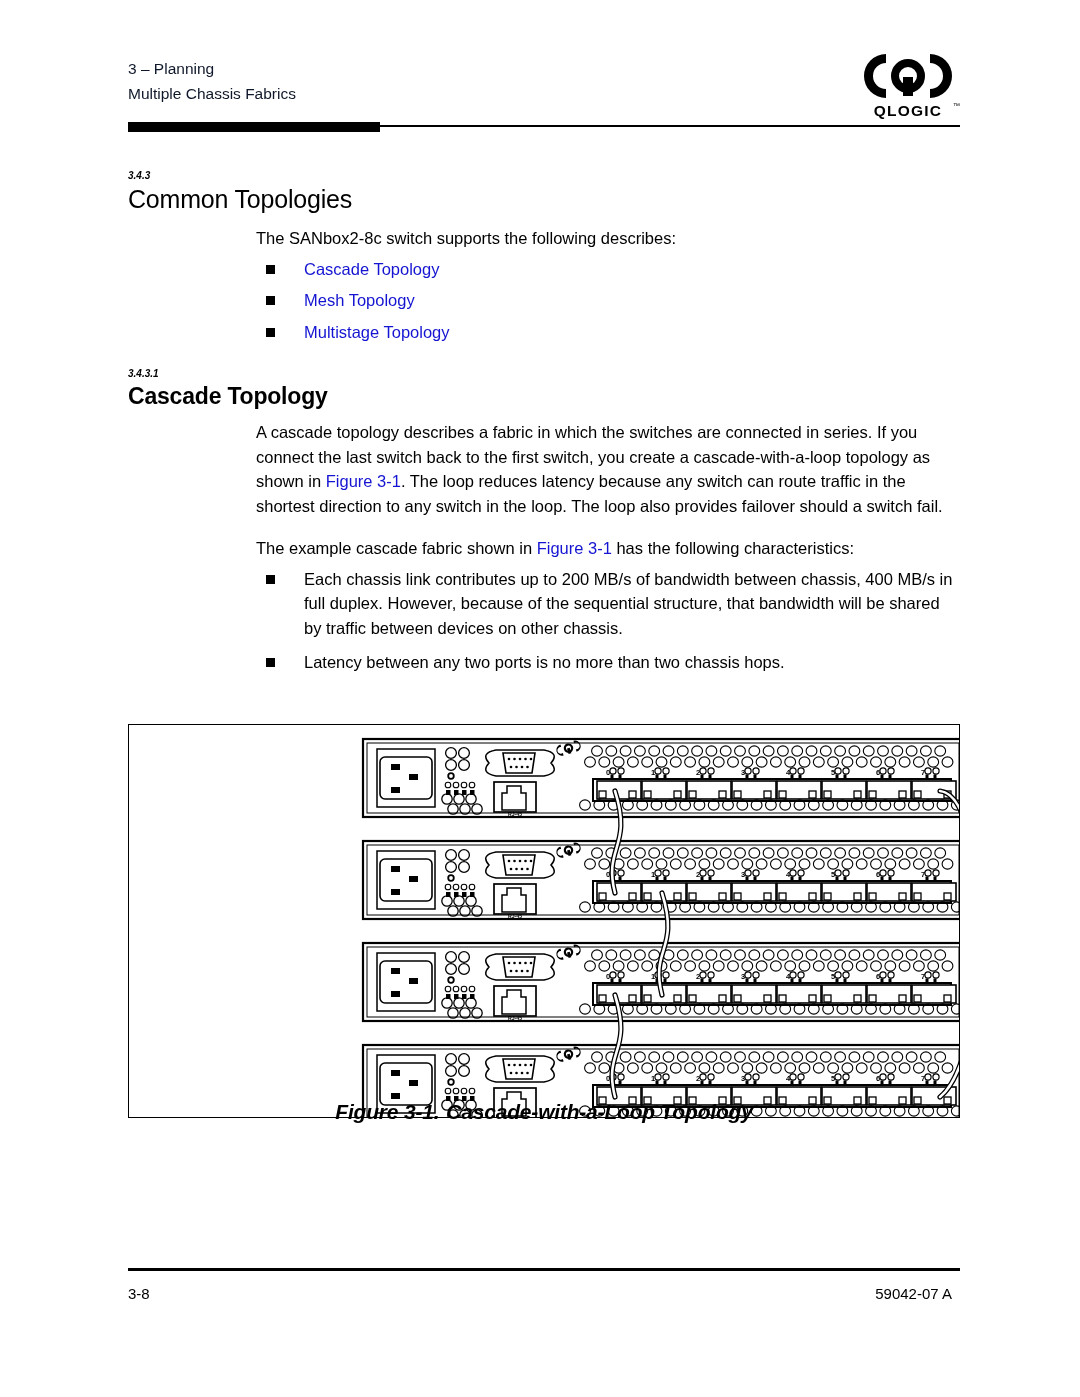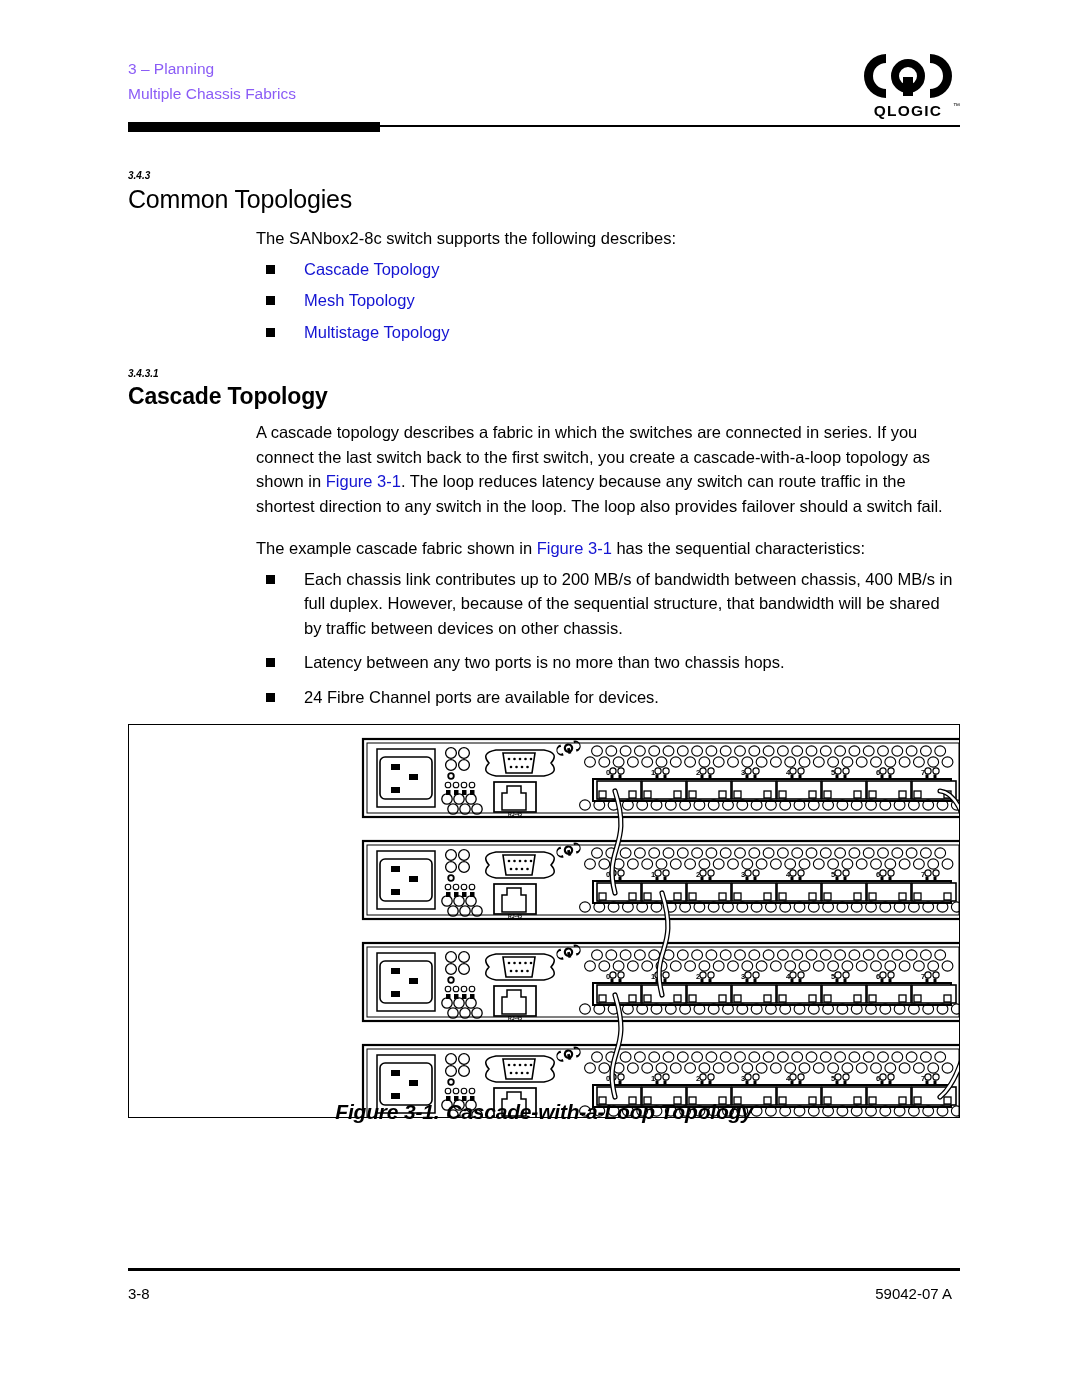--- a/index.html
+++ b/index.html
@@ -24,21 +24,21 @@
   
   .header {
     position: absolute;
     left: 128px;
     top: 56px;
     width: 832px;
   }
   .header-text {
     font-size: 15.5px;
     line-height: 25px;
-    color: #8b5cf6;
+    color: #0f172a;
   }
   .logo-wrap {
     position: absolute;
     right: 0px;
     top: -8px;
     width: 104px;
     height: 72px;
   }
   .logo-wrap svg { display: block; }
 
@@ -235,34 +235,30 @@
       </li>
     </ul>
 
     <div class="secnum sub">3.4.3.1</div>
     <h2 class="heading2">Cascade Topology</h2>
 
     <p class="body"><span>A cascade topology describes a fabric in which the switches are connected in series. If you connect the last switch back to the first switch, you create a cascade-with-a-loop topology as shown in </span><a class="link" href="#">Figure 3-1</a><span>. The loop reduces latency because any switch can route traffic in the shortest direction to any switch in the loop. The loop also provides failover should a switch fail.</span></p>
 
     <div class="gap-a"></div>
 
-    <p class="body"><span>The example cascade fabric shown in </span><a class="link" href="#">Figure 3-1</a><span> has the sequential characteristics:</span></p>
+    <p class="body"><span>The example cascade fabric shown in </span><a class="link" href="#">Figure 3-1</a><span> has the following characteristics:</span></p>
 
     <ul class="bullets chars">
       <li>
         <span class="sq"></span>
         <span>Each chassis link contributes up to 200 MB/s of bandwidth between chassis, 400 MB/s in full duplex. However, because of the sequential structure, that bandwidth will be shared by traffic between devices on other chassis.</span>
       </li>
       <li>
         <span class="sq"></span>
         <span>Latency between any two ports is no more than two chassis hops.</span>
-      </li>
-      <li>
-        <span class="sq"></span>
-        <span>24 Fibre Channel ports are available for devices.</span>
       </li>
     </ul>
 
   </div>
 
   <div class="figure-box">
     <svg class="figure-svg" width="830" height="392" viewBox="0 0 830 392">
       <defs>
 
         <g id="switch-panel">

